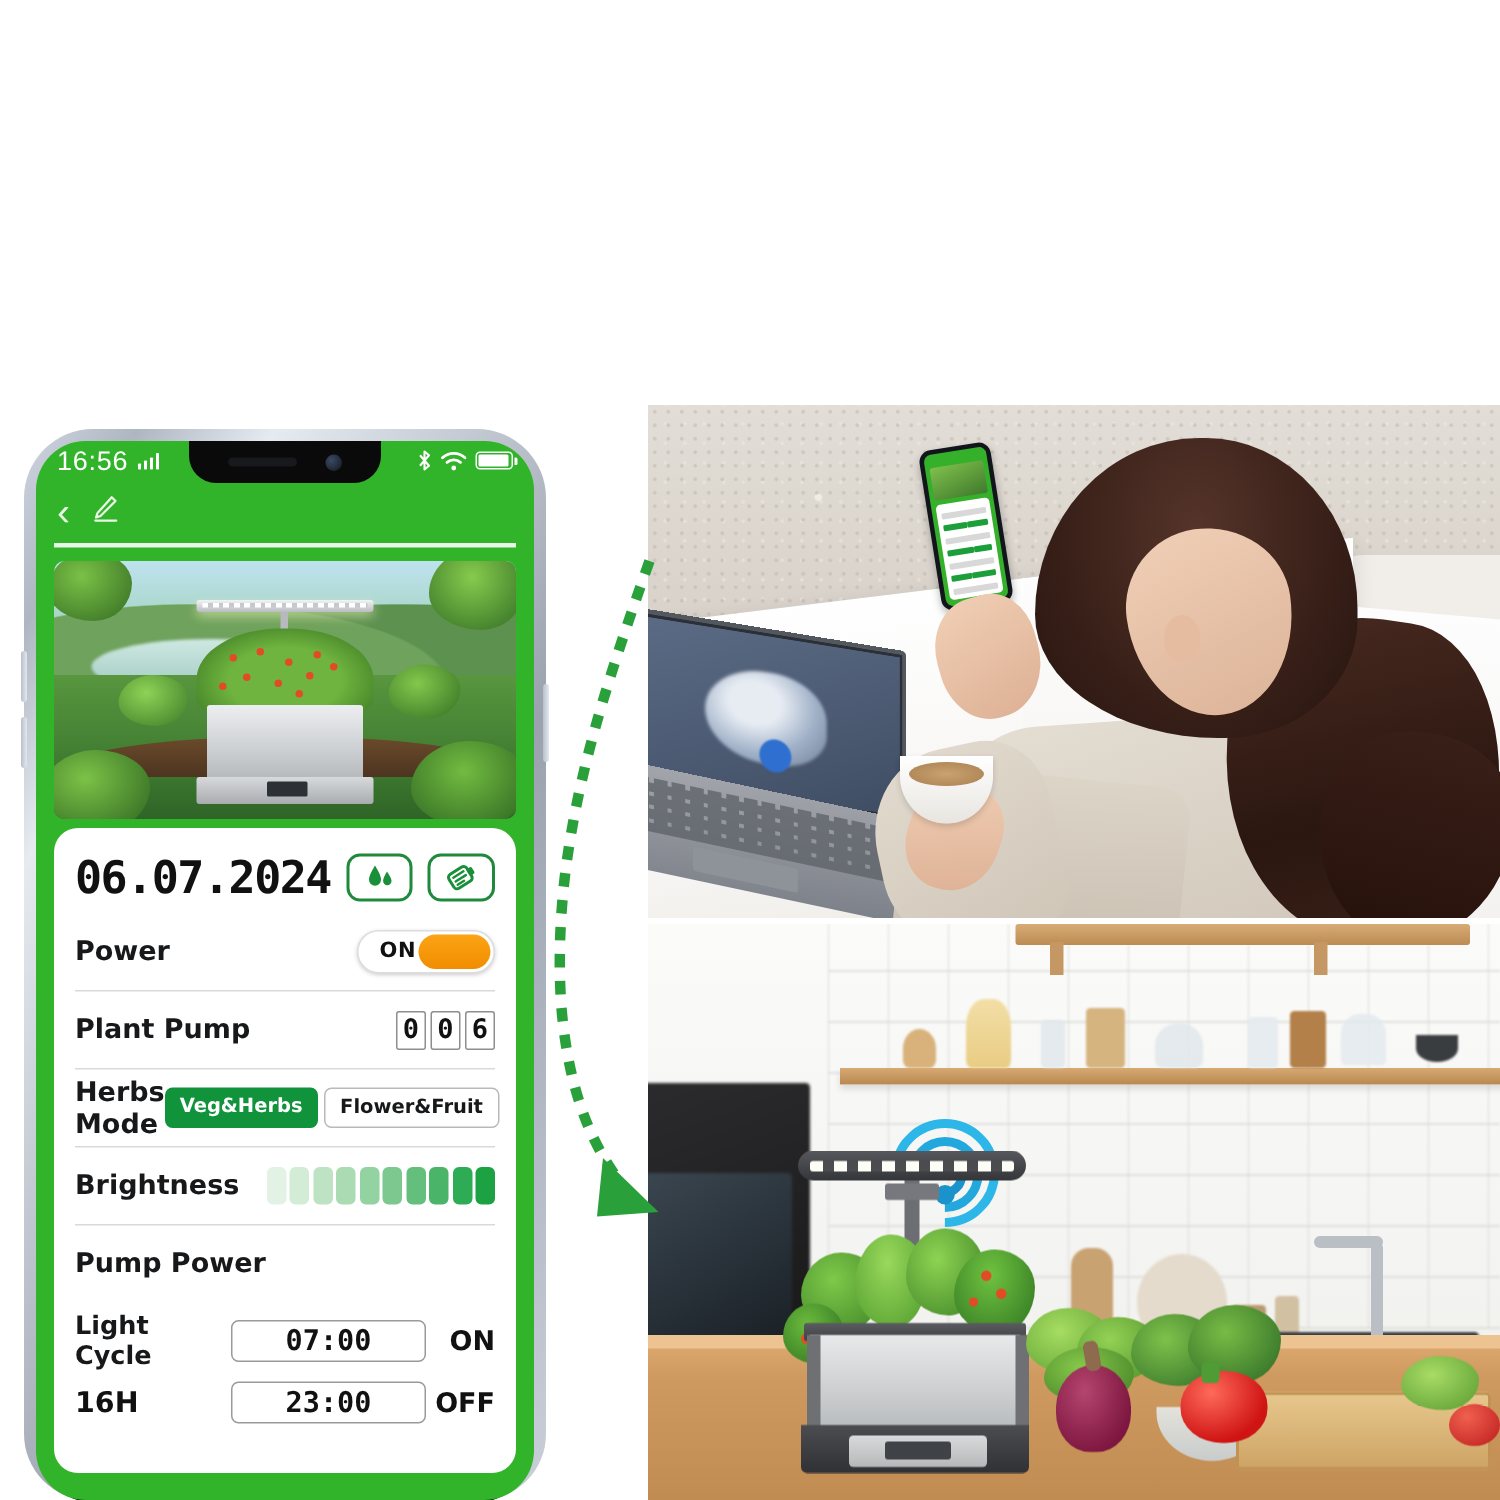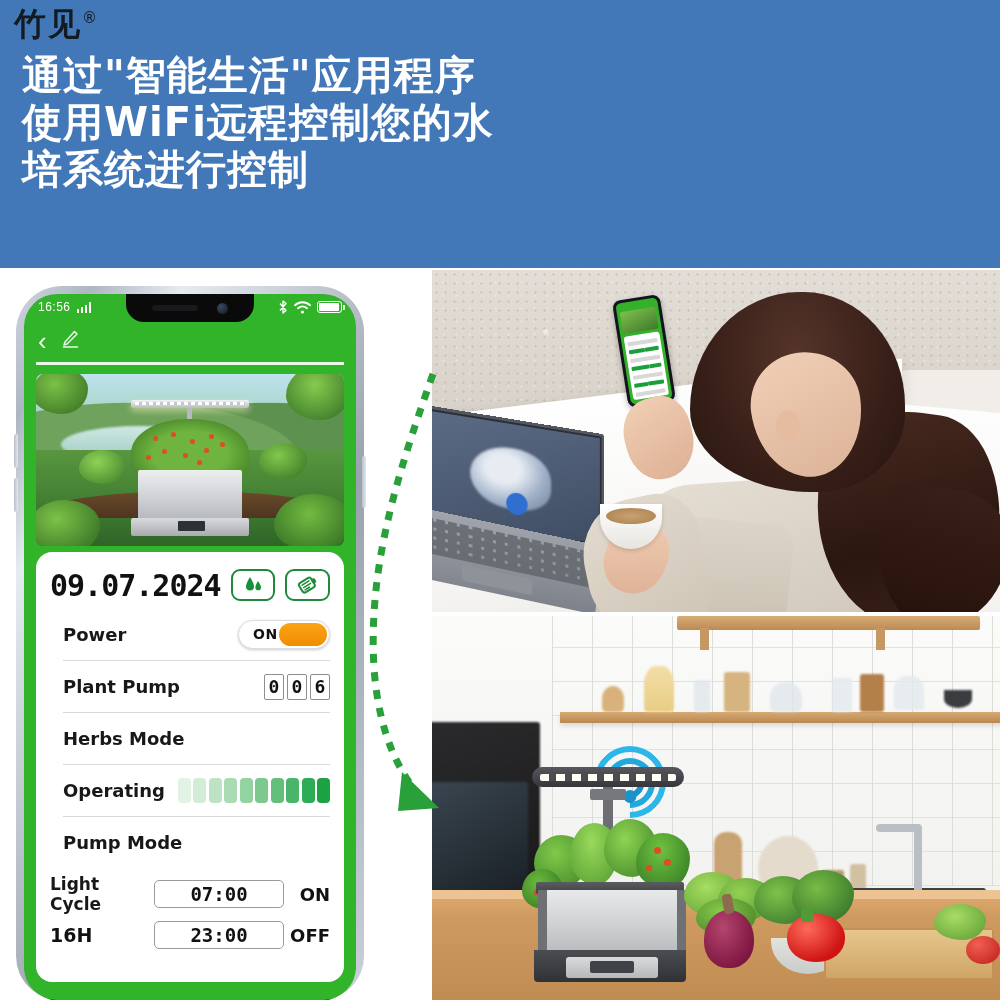--- a/index.html
+++ b/index.html
@@ -211,21 +211,21 @@
   }
   .notch { position:absolute; left:50%; top:0; transform:translateX(-50%);
     width:128px; height:28px; background:#0a0a0b; border-radius:0 0 18px 18px; z-index:6;}
   .notch-cam { position:absolute; right:26px; top:9px; width:11px; height:11px; border-radius:50%;
     background: radial-gradient(circle at 35% 35%, #3a4a63, #12161d); }
   .notch-spk { position:absolute; left:26px; top:11px; width:46px; height:6px; border-radius:3px; background:#17191d;}
 
   .statusbar { position:absolute; left:0; top:0; right:0; height:26px; z-index:5;
     display:flex; align-items:center; justify-content:space-between; padding:0 14px; color:#fff;}
   .sb-left { display:flex; align-items:center; gap:6px; }
-  .sb-time { font-size:12px; font-weight:400; letter-spacing:.5px; }
+  .sb-time { font-size:18px; font-weight:400; letter-spacing:.5px; }
   .sig { display:flex; align-items:flex-end; gap:1.5px; height:11px; }
   .sig i { width:2.5px; background:#fff; border-radius:.5px; display:block; }
   .sig i:nth-child(1){height:4px}.sig i:nth-child(2){height:6px}
   .sig i:nth-child(3){height:8px}.sig i:nth-child(4){height:11px}
   .sb-right { display:flex; align-items:center; gap:6px; }
   .batt { width:25px; height:12px; border:1.6px solid #fff; border-radius:3px; position:relative;}
   .batt::after{content:"";position:absolute;right:-4px;top:3px;width:2.5px;height:5px;background:#fff;border-radius:0 1px 1px 0;}
   .batt i{position:absolute;left:1.4px;top:1.4px;bottom:1.4px;width:85%;background:#fff;border-radius:1px;display:block;}
 
   .appbar { position:absolute; left:0; top:26px; right:0; height:42px; z-index:5;
@@ -260,21 +260,21 @@
   .berry { position:absolute; width:5px; height:5px; border-radius:50%; background:#e24b25; }
   .h-unit { position:absolute; left:33%; top:56%; width:34%; height:30%;
     background: linear-gradient(180deg,#eceef0 0%, #cbced1 60%, #b3b6b9 100%); border-radius:2px; }
   .h-unit-base { position:absolute; left:31%; top:84%; width:38%; height:10%;
     background: linear-gradient(180deg,#d7d9db,#a9acaf); border-radius:2px;}
   .h-unit-lcd { position:absolute; left:46%; top:85.5%; width:9%; height:6%; background:#2c3136; border-radius:1px;}
 
   
   .card { position:absolute; left:12px; top:258px; right:12px; bottom:18px; z-index:4;
     background:#fff; border-radius:16px; padding:10px 14px 8px; }
-  .row { display:flex; align-items:center; height:52px;margin-left:13px; }
+  .row { display:flex; align-items:center; height:52px; }
   .row.rdiv { border-top:1.5px solid #d9d9d9; }
   .rlabel { font-size:18px; font-weight:700; color:#17181a; font-family:"DejaVu Sans", sans-serif; }
 
   .datebar { display:flex; align-items:center; gap:10px; height:46px; }
   .lcd { font-family:"DejaVu Sans Mono","Liberation Mono",monospace; font-weight:700;
     color:#111; letter-spacing:-1px; }
   .date-lcd { font-size:30px; }
   .ico-btn { width:56px; height:32px; border:2px solid #1f8a3c; border-radius:9px;
     display:flex; align-items:center; justify-content:center; cursor:pointer; }
 
@@ -311,30 +311,20 @@
   .side-btn { position:absolute; background: linear-gradient(90deg,#b9c0cb,#e3e8ee); border-radius:2px; }
   .sb-vol1 { left:-2px; top:148px; width:4px; height:34px; }
   .sb-vol2 { left:-2px; top:192px; width:4px; height:34px; }
   .sb-pow  { right:-2px; top:170px; width:4px; height:52px; }
 </style>
 </head>
 <body>
 
 <div id="root">
 
-  <div class="banner">
-    <div class="brand">
-      <span>竹见</span><span class="brand-r">®</span>
-    </div>
-    <div class="headline">
-      <span>通过"智能生活"应用程序</span>
-      <span>使用WiFi远程控制您的水</span>
-      <span>培系统进行控制</span>
-    </div>
-  </div>
 
   <div class="photo photo-top">
     <div class="of-wall"></div>
       <div class="of-wallspeck"></div>
     <div class="of-chairback"></div>
     <div class="of-floor"></div>
     <div class="of-table"></div>
     <div class="of-table2"></div>
 
     <div class="lap">
@@ -555,21 +545,21 @@
             <span class="berry" style="left:56%;top:70%"></span>
         </div>
         <div class="h-unit"></div>
         <div class="h-unit-base"></div>
         <div class="h-unit-lcd"></div>
       </div>
 
       <div class="card">
 
         <div class="datebar">
-          <span class="lcd date-lcd">09.07.2024</span>
+          <span class="lcd date-lcd">06.07.2024</span>
           <span class="ico-btn">
             <svg width="24" height="22" viewBox="0 0 24 22">
               <path d="M9 3 C6 8 5 10.5 5 12.5 A4 4 0 0 0 13 12.5 C13 10.5 12 8 9 3 Z" fill="#1a8f3a"></path>
               <path d="M17 7 C15 10.5 14.4 12 14.4 13.4 A2.8 2.8 0 0 0 20 13.4 C20 12 19.2 10.5 17 7 Z" fill="#1a8f3a"></path>
             </svg>
           </span>
           <span class="ico-btn">
             <svg width="26" height="22" viewBox="0 0 26 22">
               <g transform="rotate(-32 13 11)">
                 <rect x="5" y="5" width="14" height="11" rx="2.5" fill="none" stroke="#1a8f3a" stroke-width="2"></rect>
@@ -592,40 +582,44 @@
           <span class="rlabel">Plant Pump</span>
           <span class="daysbox">
             <span>0</span>
             <span>0</span>
             <span>6</span>
           </span>
         </div>
 
         <div class="row rdiv">
           <span class="rlabel">Herbs Mode</span>
+          <span class="segs">
+            <span class="seg-btn on">Veg&amp;Herbs</span>
+            <span class="seg-btn off">Flower&amp;Fruit</span>
+          </span>
         </div>
 
         <div class="row rdiv">
-          <span class="rlabel">Operating</span>
+          <span class="rlabel">Brightness</span>
           <span class="bright" id="bright-bar">
               <i style="background: rgb(226, 242, 228);"></i>
               <i style="background: rgb(210, 236, 214);"></i>
               <i style="background: rgb(190, 227, 196);"></i>
               <i style="background: rgb(170, 219, 179);"></i>
               <i style="background: rgb(147, 210, 161);"></i>
               <i style="background: rgb(124, 200, 143);"></i>
               <i style="background: rgb(100, 190, 124);"></i>
               <i style="background: rgb(74, 180, 104);"></i>
               <i style="background: rgb(46, 171, 85);"></i>
               <i style="background: rgb(29, 162, 67);"></i>
             </span>
         </div>
 
         <div class="row rdiv">
-          <span class="rlabel">Pump Mode</span>
+          <span class="rlabel">Pump Power</span>
         </div>
 
         <div class="rdiv lightcycle">
           <div class="lc-grid">
             <span class="lc-label">Light Cycle</span>
             <span class="lc-time">07:00</span>
             <span class="lc-state">ON</span>
             <span class="lc-hours">16H</span>
             <span class="lc-time">23:00</span>
             <span class="lc-state">OFF</span>

